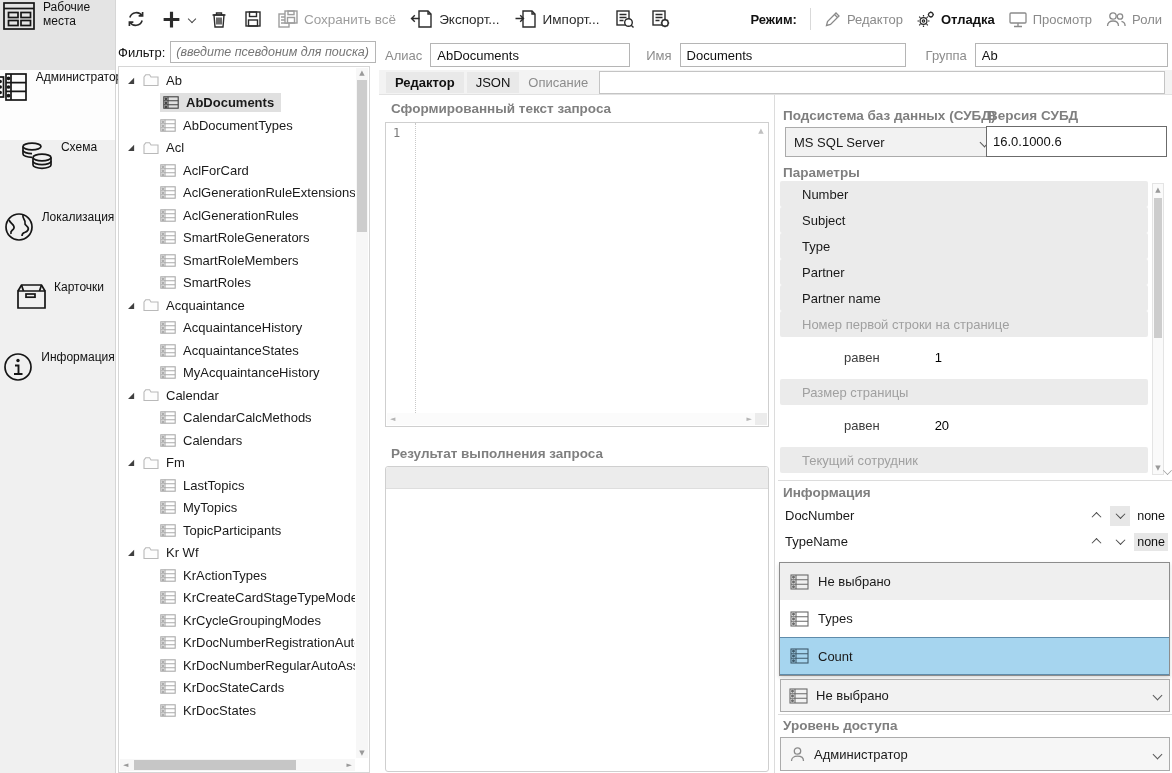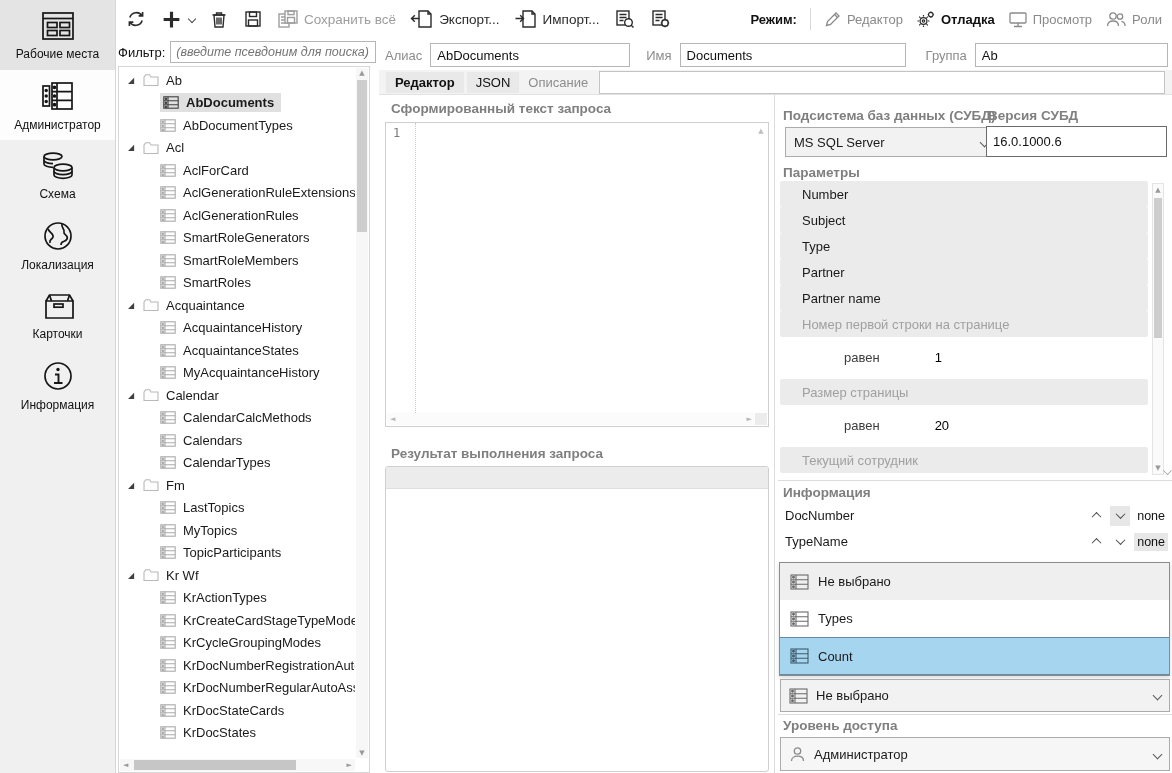--- a/index.html
+++ b/index.html
@@ -1,21 +1,21 @@
 <!DOCTYPE html>
 <html><head>
 <meta charset="utf-8">
 <style>
   html,body{margin:0;padding:0}
   body{width:1172px;height:773px;position:relative;overflow:hidden;background:#fff;
        font-family:"Liberation Sans","DejaVu Sans",sans-serif;font-size:13px;color:#1a1a1a;}
   svg{display:block}
   
   .sidebar{position:absolute;left:0;top:0;width:116px;height:773px;background:#f0f0f0;border-right:1px solid #d6d6d6;box-sizing:border-box}
-  .side-item{height:70px;display:flex;flex-direction:column;align-items:center;justify-content:center;gap:5px;cursor:pointer}
+  .side-item{height:70px;display:flex;flex-direction:row;align-items:flex-start;justify-content:center;gap:5px;cursor:pointer}
   .side-item .slbl{font-size:12px;color:#111}
   .side-item.dimmed{background:#e4e4e4}
   .side-item.active{background:#fdfdfd}
   
   .toolbar{position:absolute;left:117px;top:0;width:1055px;height:38px;background:#fff;display:flex;align-items:center;padding:0 10px 0 8px;box-sizing:border-box;gap:14px}
   .tbtn{display:flex;align-items:center;gap:5px;cursor:pointer;white-space:nowrap}
   .tbtn .tlbl{font-size:13.5px;color:#2b2b2b}
   .tbtn.disabled .tlbl{color:#9d9d9d}
   .chev-s{display:inline-block;width:5px;height:5px;border-right:1.3px solid #4a4a4a;border-bottom:1.3px solid #4a4a4a;transform:rotate(45deg);margin-left:2px}
   .mode-area{margin-left:auto;display:flex;align-items:center;gap:13px}
@@ -508,32 +508,20 @@
           <svg width="16" height="13" viewBox="0 0 16 13" fill="none" stroke="#aaaaaa" stroke-width="1.1">
             <rect x="0.8" y="0.8" width="14.4" height="11.4"></rect>
             <path d="M5 0.8v11.4M0.8 4.8h14.4M0.8 8.8h14.4"></path>
             <circle cx="2.9" cy="2.8" r="0.8" fill="#aaaaaa"></circle>
             <circle cx="2.9" cy="6.8" r="0.8" fill="#aaaaaa"></circle>
             <circle cx="2.9" cy="10.8" r="0.8" fill="#aaaaaa"></circle>
           </svg>
         </span>
         <span class="clabel">Calendars</span>
       </div>
-      <div class="trow child">
-        <span>
-          <svg width="16" height="13" viewBox="0 0 16 13" fill="none" stroke="#aaaaaa" stroke-width="1.1">
-            <rect x="0.8" y="0.8" width="14.4" height="11.4"></rect>
-            <path d="M5 0.8v11.4M0.8 4.8h14.4M0.8 8.8h14.4"></path>
-            <circle cx="2.9" cy="2.8" r="0.8" fill="#aaaaaa"></circle>
-            <circle cx="2.9" cy="6.8" r="0.8" fill="#aaaaaa"></circle>
-            <circle cx="2.9" cy="10.8" r="0.8" fill="#aaaaaa"></circle>
-          </svg>
-        </span>
-        <span class="clabel">CalendarTypes</span>
-      </div>
       <div class="trow group">
         <span class="exp">◢</span>
         <span>
           <svg width="16" height="14" viewBox="0 0 16 14" fill="#fdfdfd" stroke="#b9b9b9" stroke-width="1.1">
             <path d="M1 4 L2.7 1.8 L6.6 1.8 L8 4 L15 4 L15 12.5 L1 12.5 Z"></path>
           </svg>
         </span>
         <span class="glabel">Fm</span>
       </div>
       <div class="trow child">

